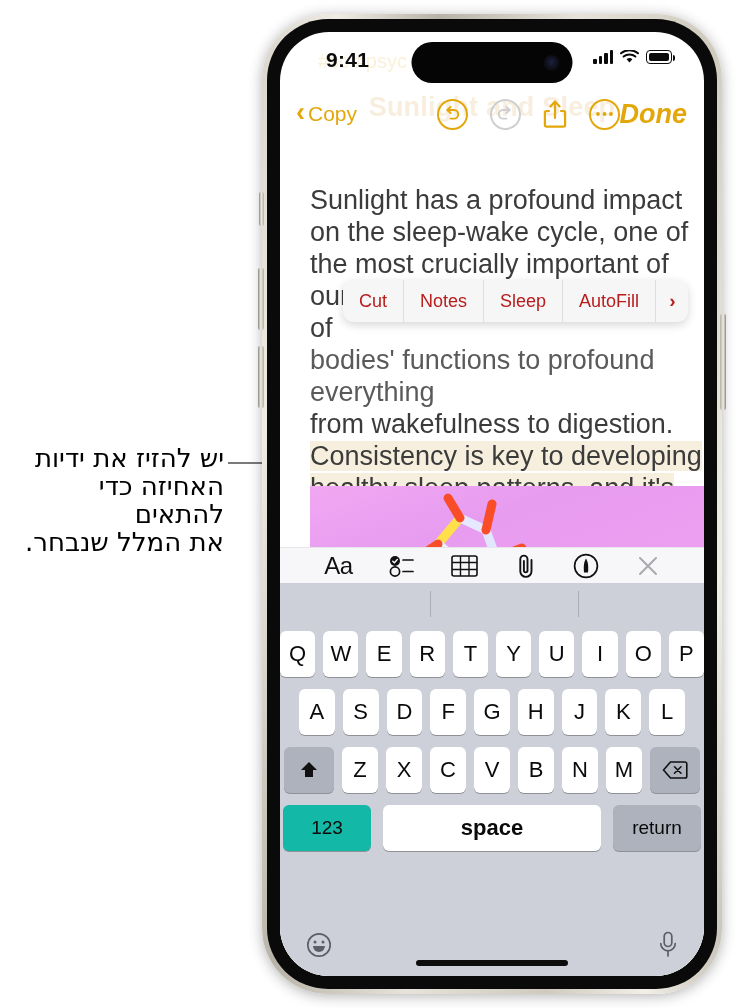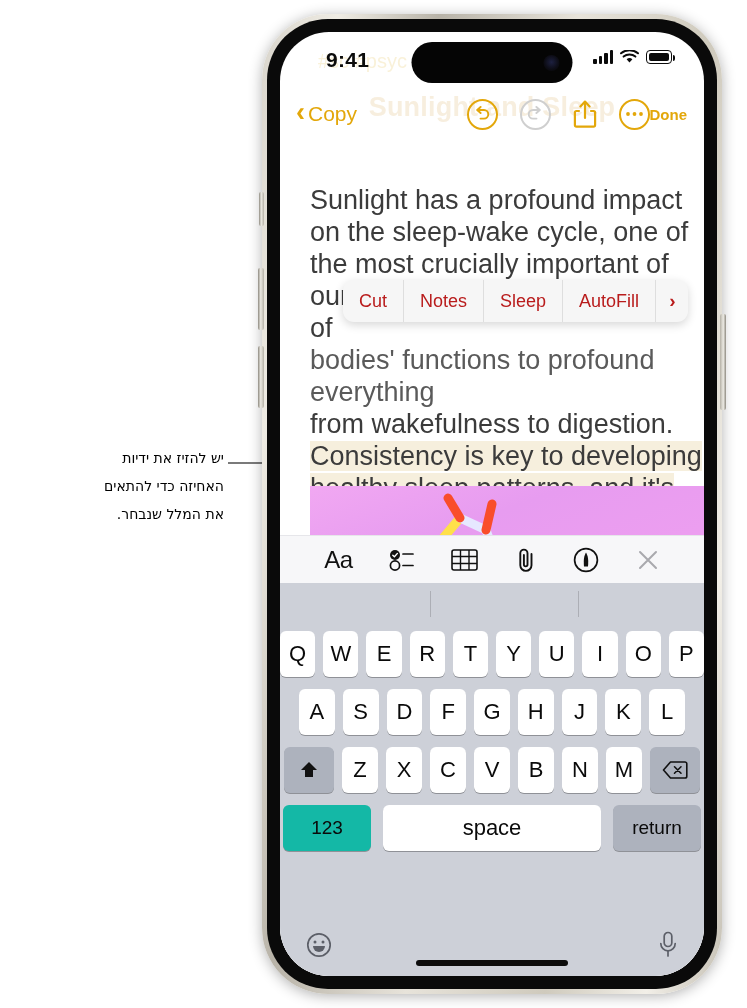--- a/index.html
+++ b/index.html
@@ -11,21 +11,21 @@
   }
   #root { position: relative; width: 747px; height: 1008px; }
 
   
   .callout {
     position: absolute;
     left: 8px; top: 444px;
     width: 216px;
     text-align: right;
     direction: rtl;
-    font-size: 14px;
+    font-size: 26px;
     line-height: 28px;
     color: #000;
     font-family: "DejaVu Sans", sans-serif;
   }
   .leader {
     position: absolute;
     left: 228px; top: 462px;
     width: 120px; height: 2px;
     background: #7a7a7a;
   }
@@ -107,21 +107,21 @@
   .nav-back .chev { font-size: 27px; font-weight: 600; line-height: 1; margin-top:-3px;}
   .nav-back-label { font-size: 21px; }
   .nav-spacer { flex: 1; }
   .icon-circle {
     width: 31px; height: 31px; border-radius: 50%;
     border: 2px solid #e3a70a; display:flex; align-items:center; justify-content:center;
     position: relative;
   }
   .icon-circle.disabled { border-color: #cfcfcf; }
   .nav-icons { display:flex; align-items:center; gap: 22px; }
-  .nav-done { color:#e3a70a; font-size:15px; font-weight:bold; margin-right:17px; }
+  .nav-done { color:#e3a70a; font-size:27px; font-weight:bold; margin-right:17px;font-style:italic; }
   .share-ic { width: 24px; height: 30px; position: relative; }
 
   .ghost-title {
     position: absolute; left: 0; top: 60px; width: 100%;
     text-align: center; font-size: 27px; font-weight: bold;
     color: rgba(225,195,135,.28); z-index: 2; letter-spacing:.2px;
   }
 
   
   .note-body {
@@ -160,21 +160,21 @@
   
   .note-img {
     position: absolute; left: 30px; top: 348px;
     width: 396px; height: 92px;
     background: linear-gradient(160deg,#f1a8f2 0%,#e79cf0 40%,#ef9ff0 100%);
     overflow: hidden;
   }
 
   
   .fmt-bar {
-    position: absolute; left: 0; bottom: 393px; width: 100%; height: 48px;
+    position: absolute; left: 0; bottom: 393px; width: 100%; height: 36px;
     background: #f7f7f9; display: flex; align-items: center;
     justify-content: space-around; padding: 0 26px;
     border-top: 1px solid #e6e6ea;
   }
   .fmt-bar .fi { color:#111; display:flex; align-items:center; justify-content:center; }
   .fmt-aa { font-size: 24px; letter-spacing: -.5px; }
 
   
   .keyboard {
     position: absolute; left: 0; bottom: 0; width: 100%; height: 393px;
@@ -185,21 +185,21 @@
   }
   .predict .div { position:absolute; top: 8px; width: 1px; height: 26px; background: rgba(0,0,0,.16); }
   .krow { display:flex; justify-content:center; align-items:center; gap: 8px; margin-bottom: 12px; }
   .key {
     width: 36px; height: 46px; background: #fff; border-radius: 6px;
     display:flex; align-items:center; justify-content:center;
     font-size: 22px; color:#0a0a0a; box-shadow: 0 1px 0 rgba(0,0,0,.30);
   }
   .krow.r2 { padding: 0 19px; }
   .key.wide { width: 50px; background:#adb2bd; }
-  .key.space { width: 218px; }
+  .key.space { width: 218px; font-weight: bold; }
   .key.num { width: 88px; background:#14b8a6; font-size: 19px; }
   .key.ret { width: 88px; background:#adb2bd; font-size: 19px; }
   .krow.r4 { gap: 12px; margin-bottom: 0; }
   .kbd-bottom {
     position: absolute; left: 0; bottom: 0; width: 100%; height: 58px;
     display:flex; align-items: center; justify-content: space-between;
     padding: 0 26px;
   }
   .home-ind {
     position: absolute; left: 50%; transform: translateX(-50%);

